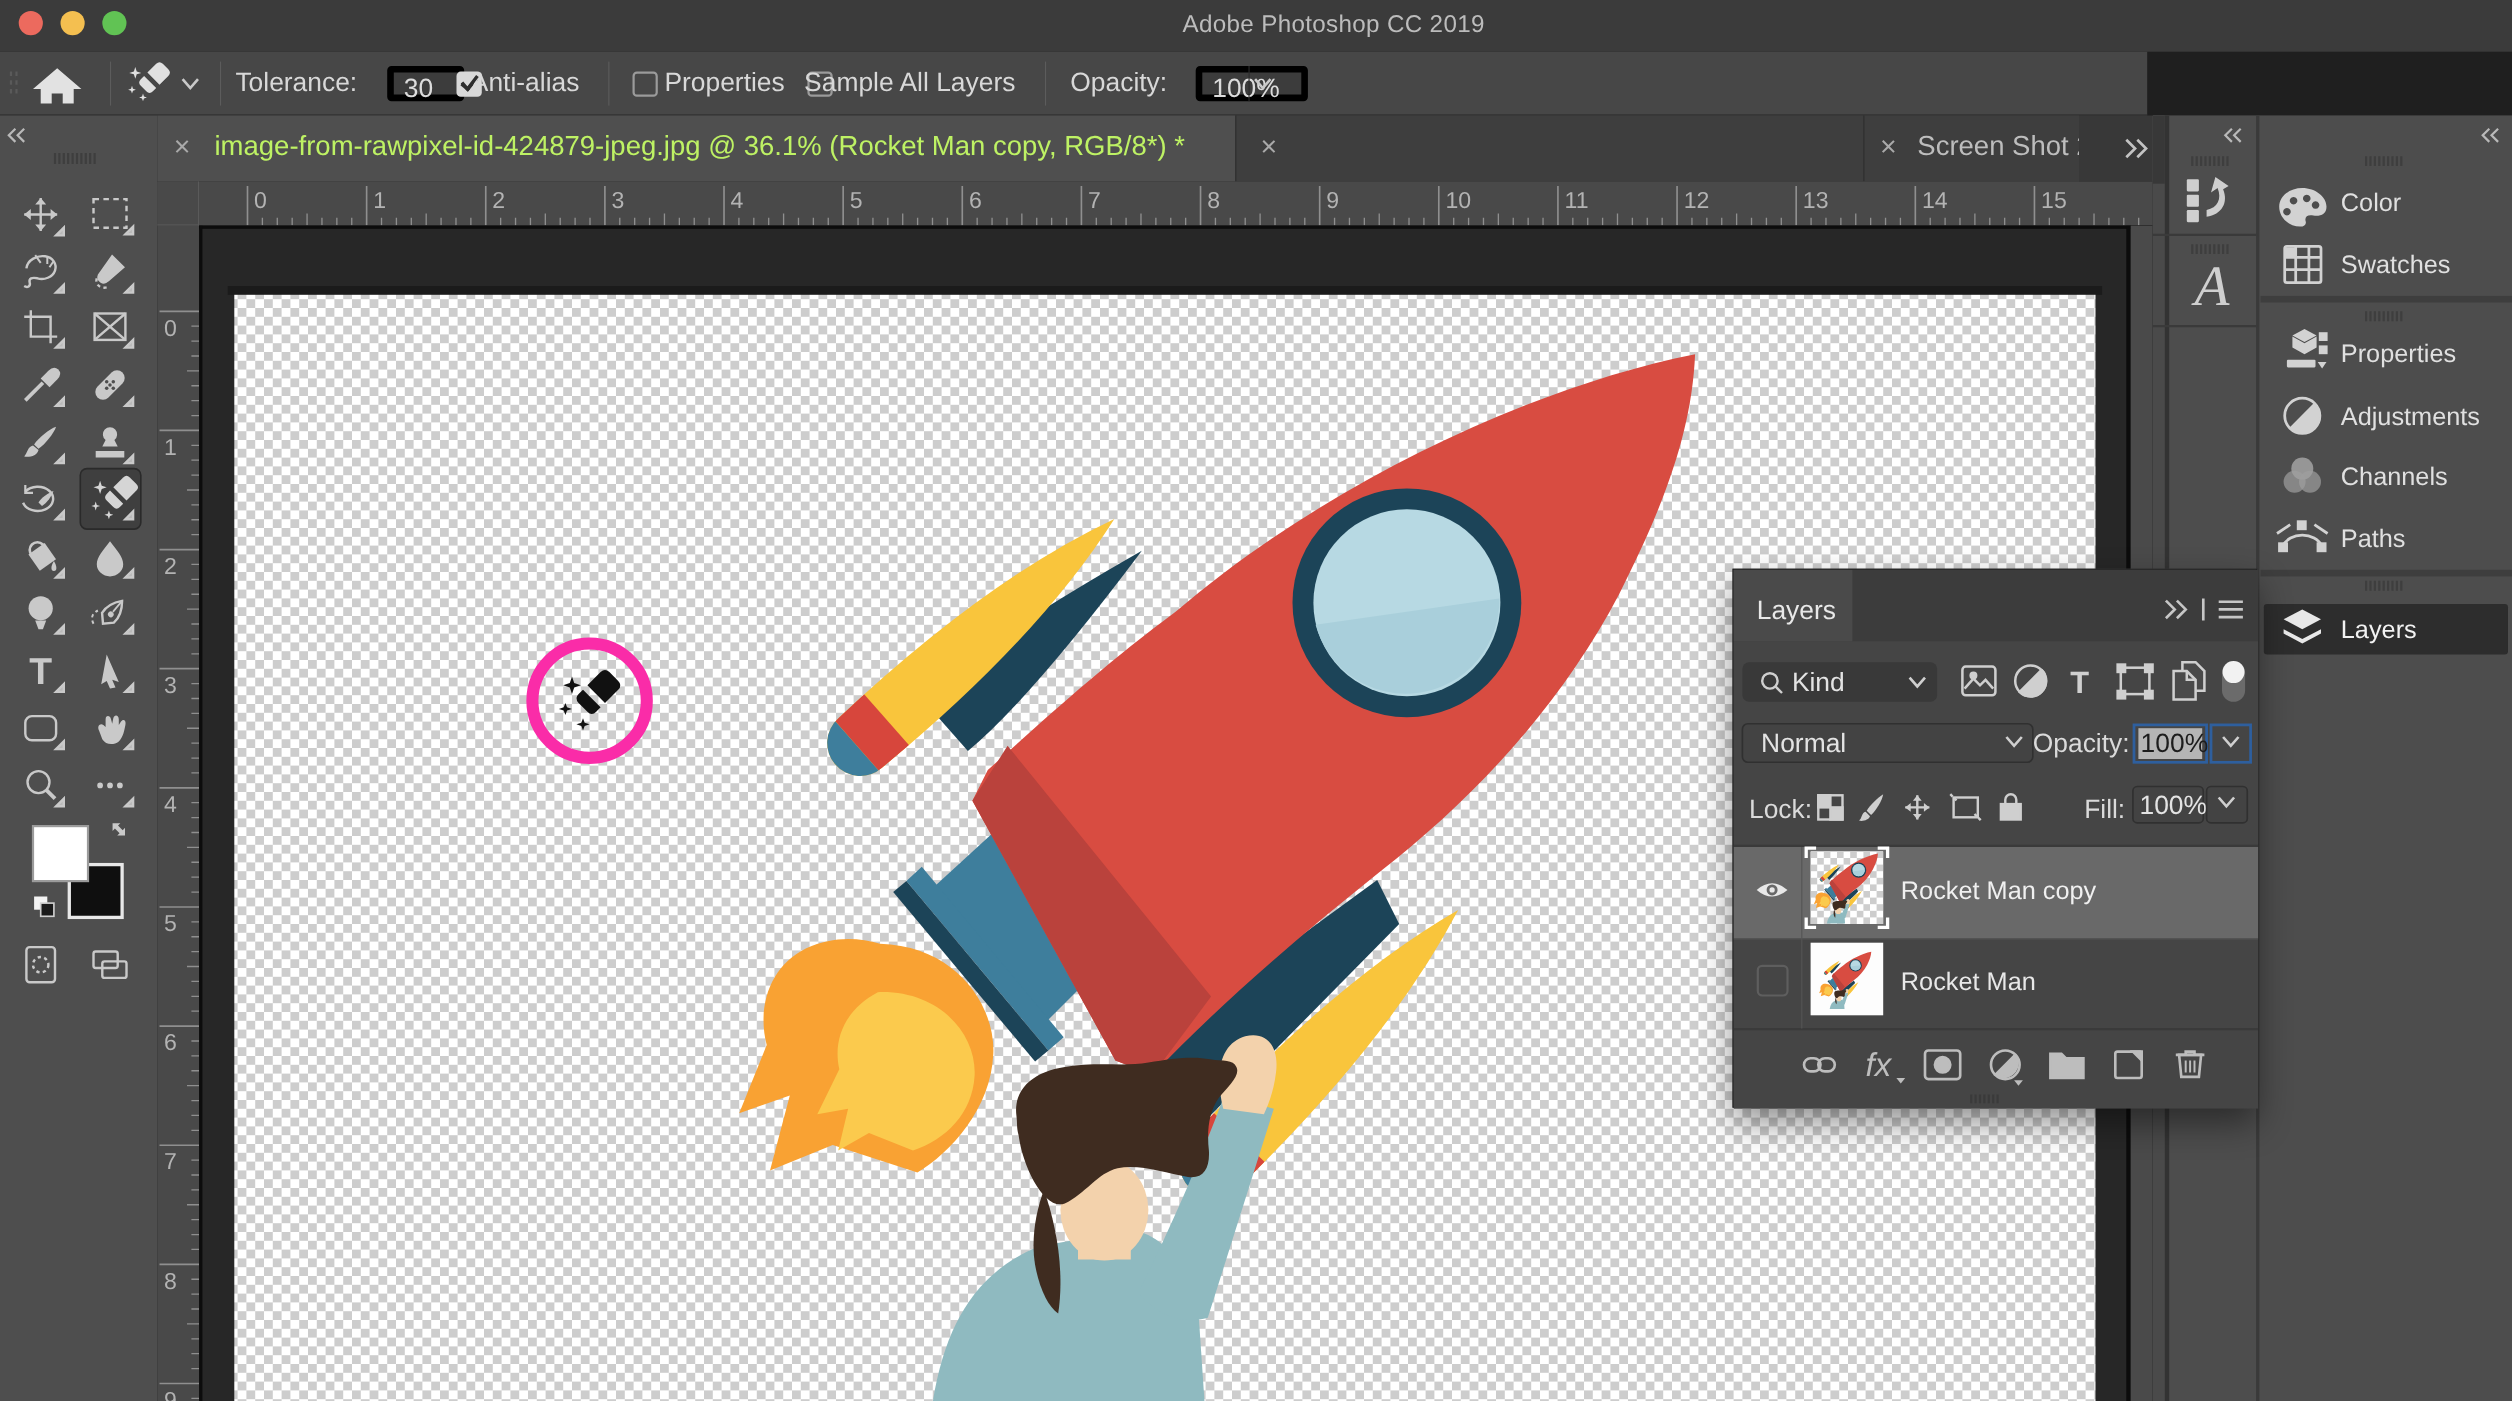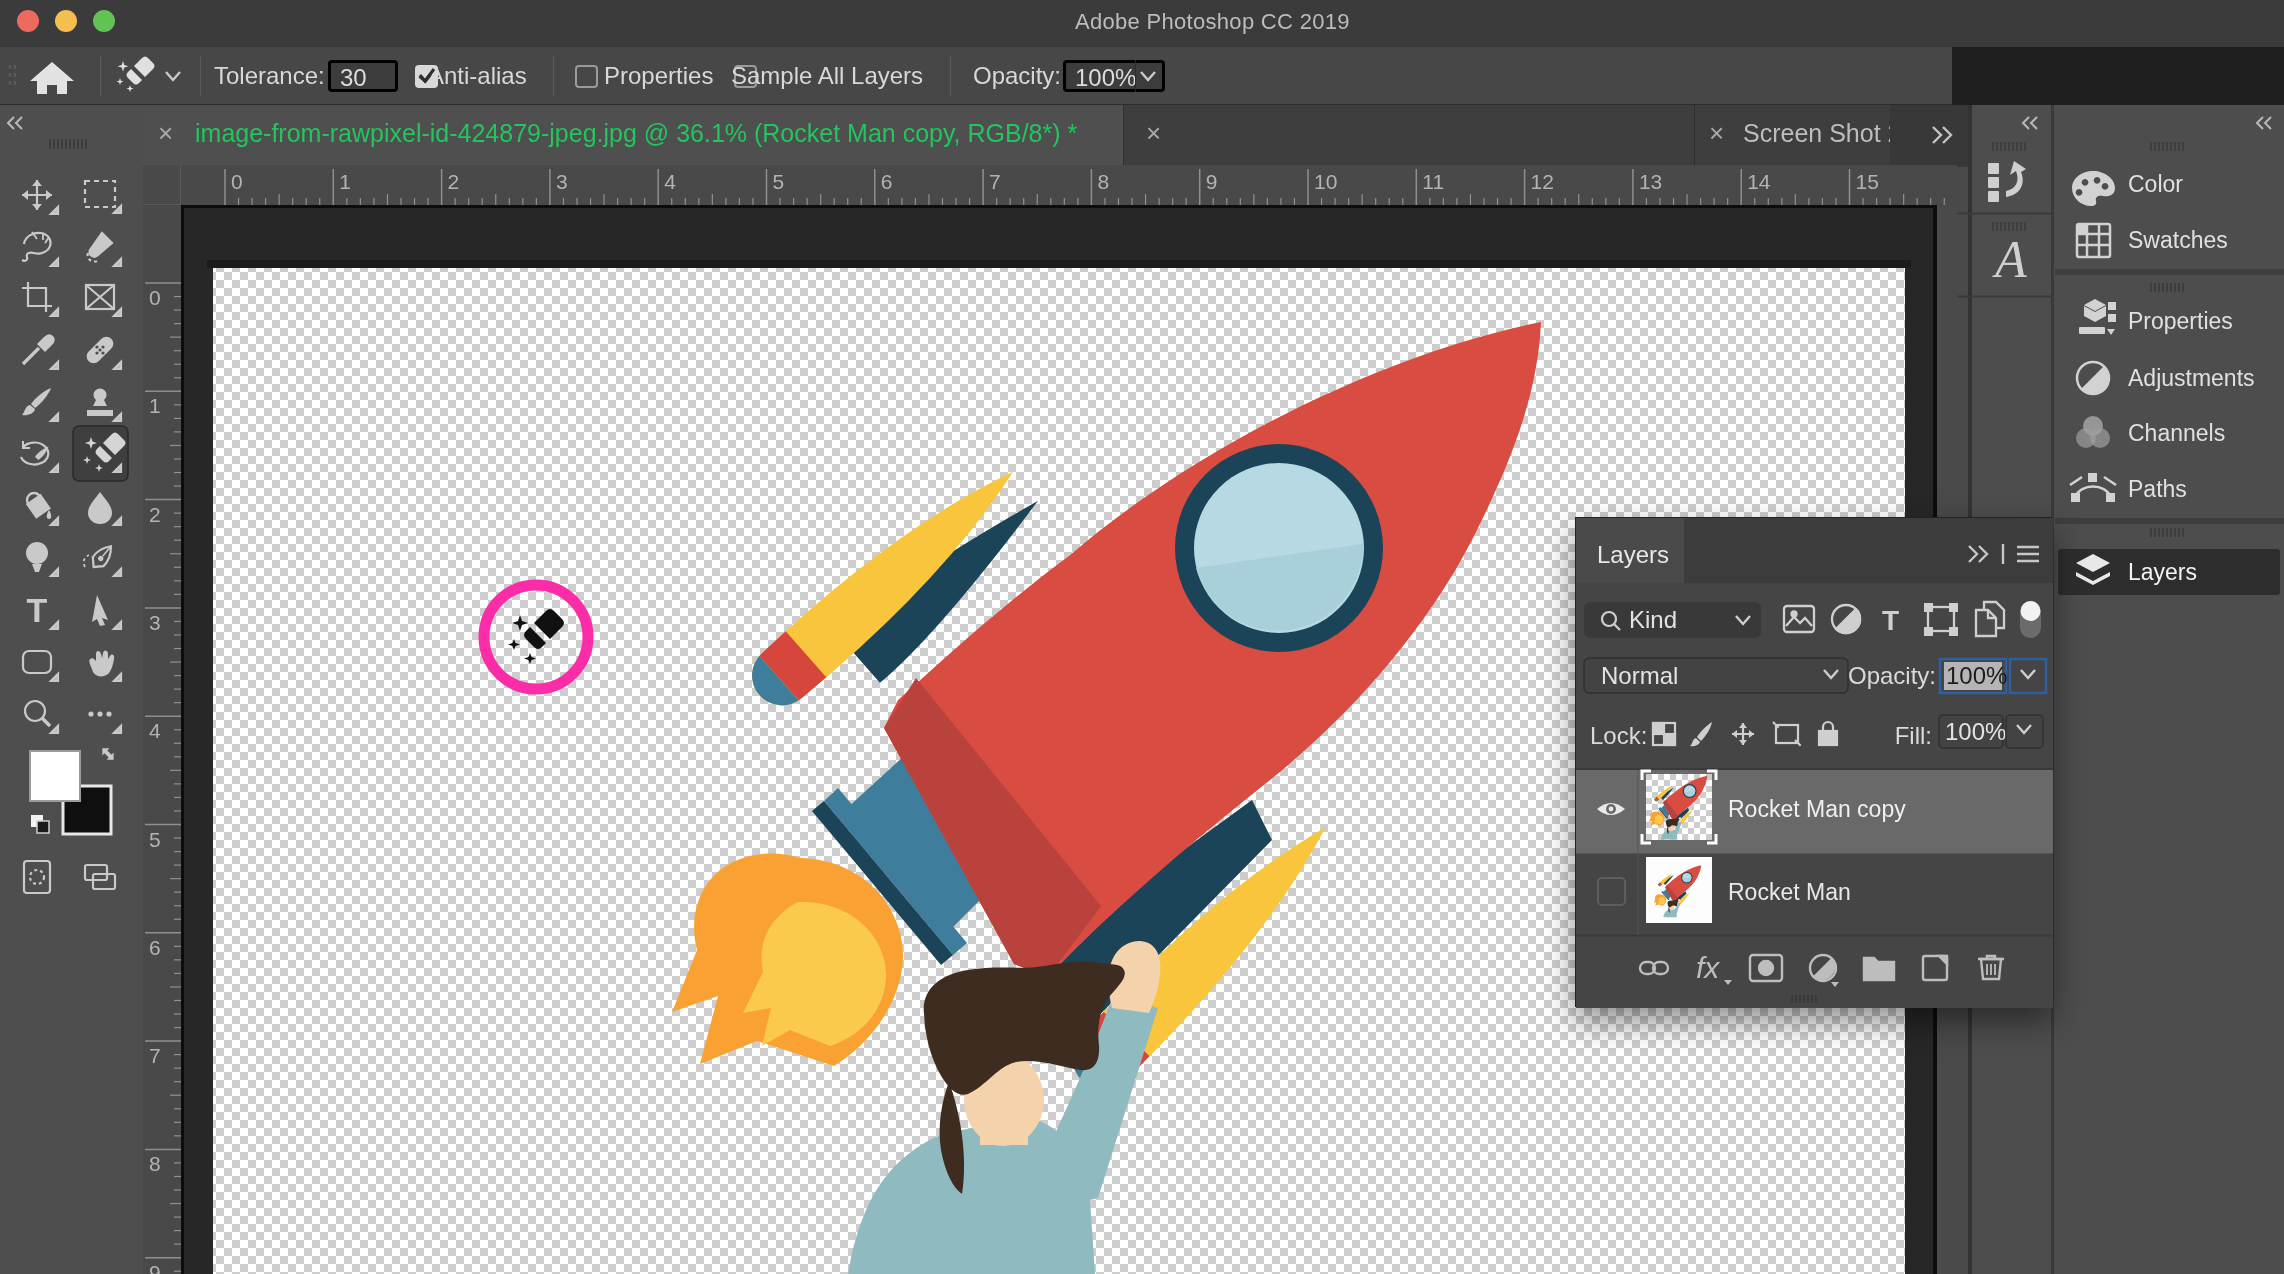--- a/index.html
+++ b/index.html
@@ -6,21 +6,21 @@
 html,body{width:2284px;height:1274px;overflow:hidden;background:#1f1f1f;font-family:"Liberation Sans",sans-serif;}
 .abs{position:absolute;}
 
 #titlebar{left:0;top:0;width:2284px;height:47px;background:#3b3b3b;}
 .tl{border-radius:50%;width:22px;height:22px;top:10px;}
 #title{left:1075px;top:9px;font-size:22px;color:#bcbcbc;letter-spacing:.3px;}
 
 #opts{left:0;top:47px;width:1952px;height:58px;background:#474747;border-bottom:1px solid #2d2d2d;color:#d8d8d8;font-size:24px;}
 .vsep{top:9px;width:1px;height:40px;background:#5c5c5c;}
 .optlabel{top:15px;}
-.optinput{height:32px;background:#3c3c3c;border:3px solid #000000;border-radius:4px;color:#dcdcdc;font-size:24px;line-height:30px;padding-left:9px;top:13px;}
+.optinput{height:32px;background:#3c3c3c;border:6px solid #000000;border-radius:4px;color:#dcdcdc;font-size:24px;line-height:30px;padding-left:9px;top:13px;margin-left:24px;}
 .cb{width:23px;height:23px;border-radius:4px;top:18px;}
 .cb.off{border:2px solid #9b9b9b;}
 .cb.on{background:#d9d9d9;} .cb.on::after{content:"";position:absolute;left:7px;top:3px;width:6px;height:11px;border:solid #2e2e2e;border-width:0 3px 3px 0;transform:rotate(40deg);}
 
 #toolbar{left:0;top:105px;width:143px;height:1169px;background:#4e4e4e;}
 
 #tabbar{left:143px;top:105px;width:1825px;height:60px;background:#383838;}
 .tab{top:0;height:60px;font-size:25px;}
 .tabx{color:#a9a9a9;font-size:26px;top:13px;}
 .tabt{top:14px;white-space:nowrap;}
@@ -239,21 +239,21 @@
           <rect x="-15" y="-12" width="22" height="15" rx="2"></rect>
           <rect x="-7" y="-3" width="22" height="15" rx="2"></rect>
         </g>
 </g>
 </svg>
 </div>
 
 <div class="abs" id="tabbar">
   <div class="abs tab" style="left:0;width:980px;background:#4f4f4f;">
     <span class="abs tabx" style="left:15px;">×</span>
-    <span class="abs tabt" style="left:52px;color:#22c55e;">image-from-rawpixel-id-424879-jpeg.jpg @ 36.1% (Rocket Man copy, RGB/8*) *</span>
+    <span class="abs tabt" style="left:52px;color:#bef264;">image-from-rawpixel-id-424879-jpeg.jpg @ 36.1% (Rocket Man copy, RGB/8*) *</span>
   </div>
   <div class="abs tab" style="left:980px;width:571px;background:#3e3e3e;border-left:1px solid #2e2e2e;">
     <span class="abs tabx" style="left:22px;">×</span>
   </div>
   <div class="abs tab" style="left:1551px;width:196px;background:#3e3e3e;border-left:1px solid #2e2e2e;overflow:hidden;">
     <span class="abs tabx" style="left:14px;">×</span>
     <span class="abs tabt" style="left:48px;color:#bdbdbd;">Screen Shot 2</span>
   </div>
   <svg class="abs" style="left:1780px;top:0" width="40" height="60">
       <path d="M 10 22 L 18 30 L 10 38 M 20 22 L 28 30 L 20 38" stroke="#c3c3c3" stroke-width="2.4" fill="none"></path>

